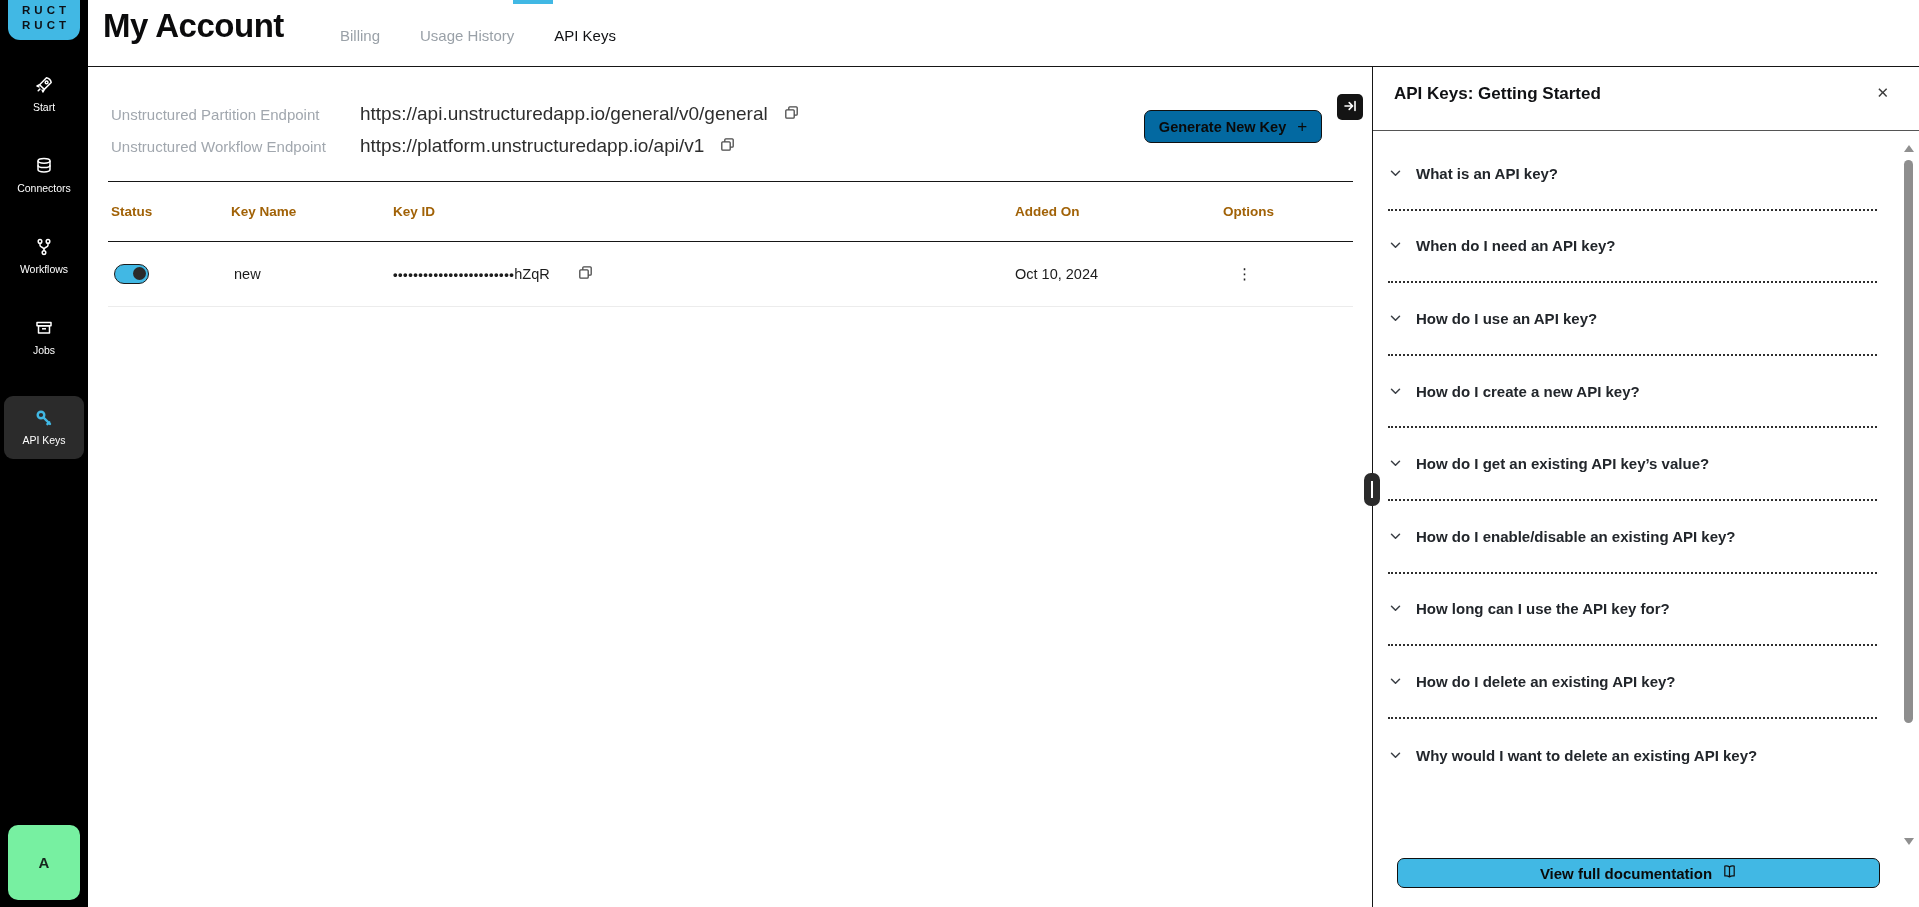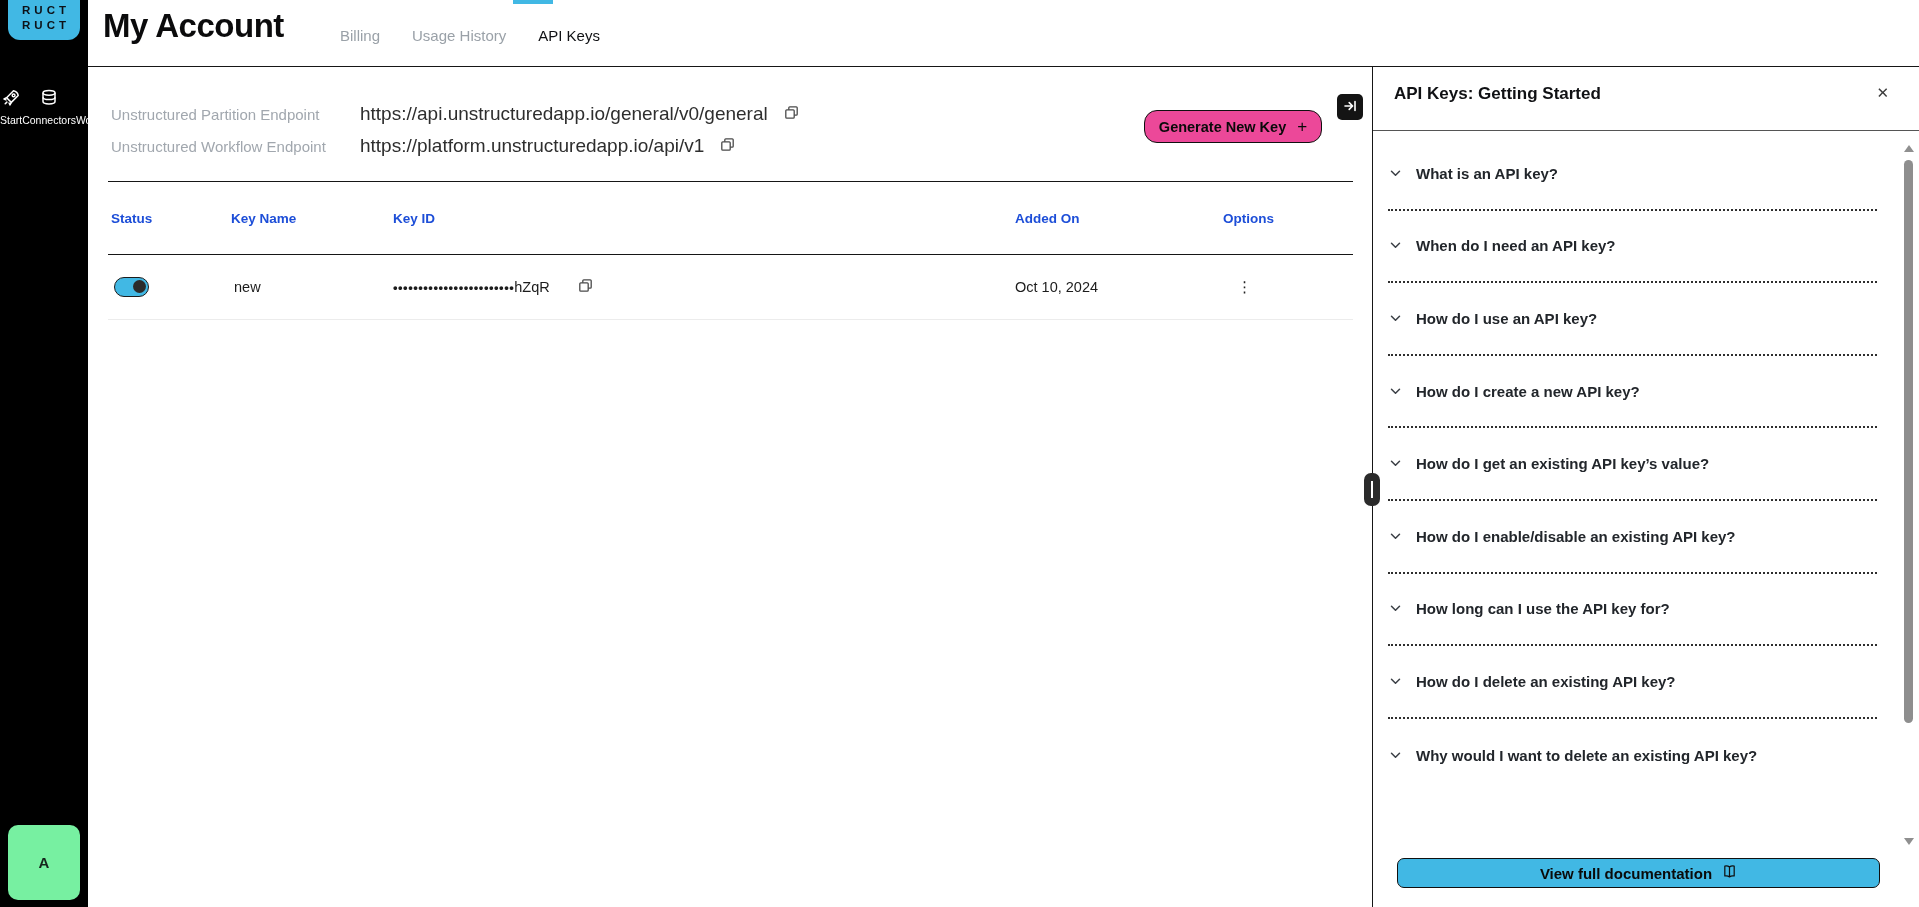--- a/index.html
+++ b/index.html
@@ -8,65 +8,65 @@
   .app { width:1919px; height:907px; display:flex; }
 
   
   .sidebar { width:88px; background:#000; flex-shrink:0; position:relative;
              display:flex; flex-direction:column; align-items:center; }
   .logo { width:72px; height:62px; margin-top:-22px; background:#41b8e4; border-radius:12px;
           display:flex; flex-direction:column; justify-content:flex-end; align-items:center;
           padding-bottom:9px; gap:3px; }
   .logo span { color:#0d1117; font-weight:700; font-size:11.5px; letter-spacing:4px;
                margin-right:-4px; line-height:12px; }
-  .nav { margin-top:26px; display:flex; flex-direction:row; align-items:center; width:100%; }
+  .nav { margin-top:26px; display:flex; flex-direction:column; align-items:center; width:100%; }
   .nav-item { width:80px; display:flex; flex-direction:column; align-items:center;
               padding:9px 0 8px; margin-bottom:26px; border-radius:9px; cursor:pointer; }
   .nav-item .nav-label { color:#fff; font-size:10.5px; margin-top:6px; }
   .nav-item.active { background:#2b2b2b; padding:12px 0 13px; margin-top:6px; }
   .nav-icon { width:20px; height:20px; display:block; }
   .avatar { position:absolute; left:8px; bottom:7px; width:72px; height:75px;
             background:#77f0a1; border-radius:10px; display:flex; align-items:center;
             justify-content:center; font-size:15px; font-weight:700; color:#16251c; cursor:pointer; }
 
   
   .main-col { flex:1; display:flex; flex-direction:column; position:relative; }
   .topbar { height:67px; border-bottom:1.5px solid #161616; position:relative; flex-shrink:0; background:#fff; }
   .page-title { position:absolute; left:15px; top:7px; font-size:33px; font-weight:800;
                 color:#0b0b0c; letter-spacing:-0.5px; }
-  .tabs { position:absolute; left:252px; top:27px; display:flex; gap:32px; font-size:15px; }
+  .tabs { position:absolute; left:252px; top:27px; display:flex; gap:40px; font-size:15px; }
   .tab { color:#9aa1a8; cursor:pointer; }
   .tab.active { color:#101114; }
   .tab-indicator { position:absolute; left:425px; top:0; width:40px; height:4px; background:#41b8e4; }
 
   .body-row { flex:1; display:flex; position:relative; }
   .content { width:1284px; position:relative; background:#fff; }
 
   
   .endpoints { position:absolute; left:23px; top:31px; }
   .ep-row { display:flex; align-items:center; height:32px; }
   .ep-label { width:249px; font-size:15px; color:#a1a7ae; }
   .ep-value { font-size:19px; color:#2e2e2e; }
   .copy-btn { margin-left:16px; background:none; border:none; cursor:pointer;
               display:inline-flex; align-items:center; padding:0; }
 
   .generate-btn { position:absolute; left:1056px; top:43px; width:178px; height:33px;
-                  background:#ec4899; border:1.5px solid #101010; border-radius:13px;
+                  background:#0369a1; border:1.5px solid #101010; border-radius:7px;
                   display:flex; align-items:center; justify-content:center; gap:11px;
                   font-family:inherit; font-size:14.5px; font-weight:700; color:#0a0a0a; cursor:pointer; }
   .generate-plus { font-size:17px; font-weight:400; }
   .collapse-btn { position:absolute; left:1249px; top:27px; width:26px; height:26px;
                   background:#141414; border:none; border-radius:5px; display:flex;
                   align-items:center; justify-content:center; cursor:pointer; }
 
   
   .keys-table { position:absolute; left:20px; top:114px; width:1245px; }
   .thead, .trow { display:grid; grid-template-columns:120px 162px 622px 208px 1fr; align-items:center; }
-  .thead { height:74px; border-top:1px solid #161616; border-bottom:1px solid #161616;
-           font-size:13.5px; font-weight:700; color:#1d4ed8; }
+  .thead { height:61px; border-top:1px solid #161616; border-bottom:1px solid #161616;
+           font-size:13.5px; font-weight:700; color:#a16207; }
   .thead > div { padding-left:3px; }
   .trow { height:65px; border-bottom:1px solid #ececec; font-size:14.5px; color:#1c1c1c; }
   .trow > div { padding-left:3px; }
   .toggle { margin-left:3px; width:35px; height:20px; border:1.5px solid #1c1c1c; border-radius:11px;
             background:#41b8e4; position:relative; cursor:pointer; }
   .toggle .knob { position:absolute; right:2px; top:1.5px; width:13.5px; height:13.5px;
                   border-radius:50%; background:#2b2b2b; }
   .cell-name { padding-left:6px !important; }
   .keyid-cell { display:flex; align-items:center; }
   .key-mask { font-size:13px; letter-spacing:0.5px; font-weight:700; }

